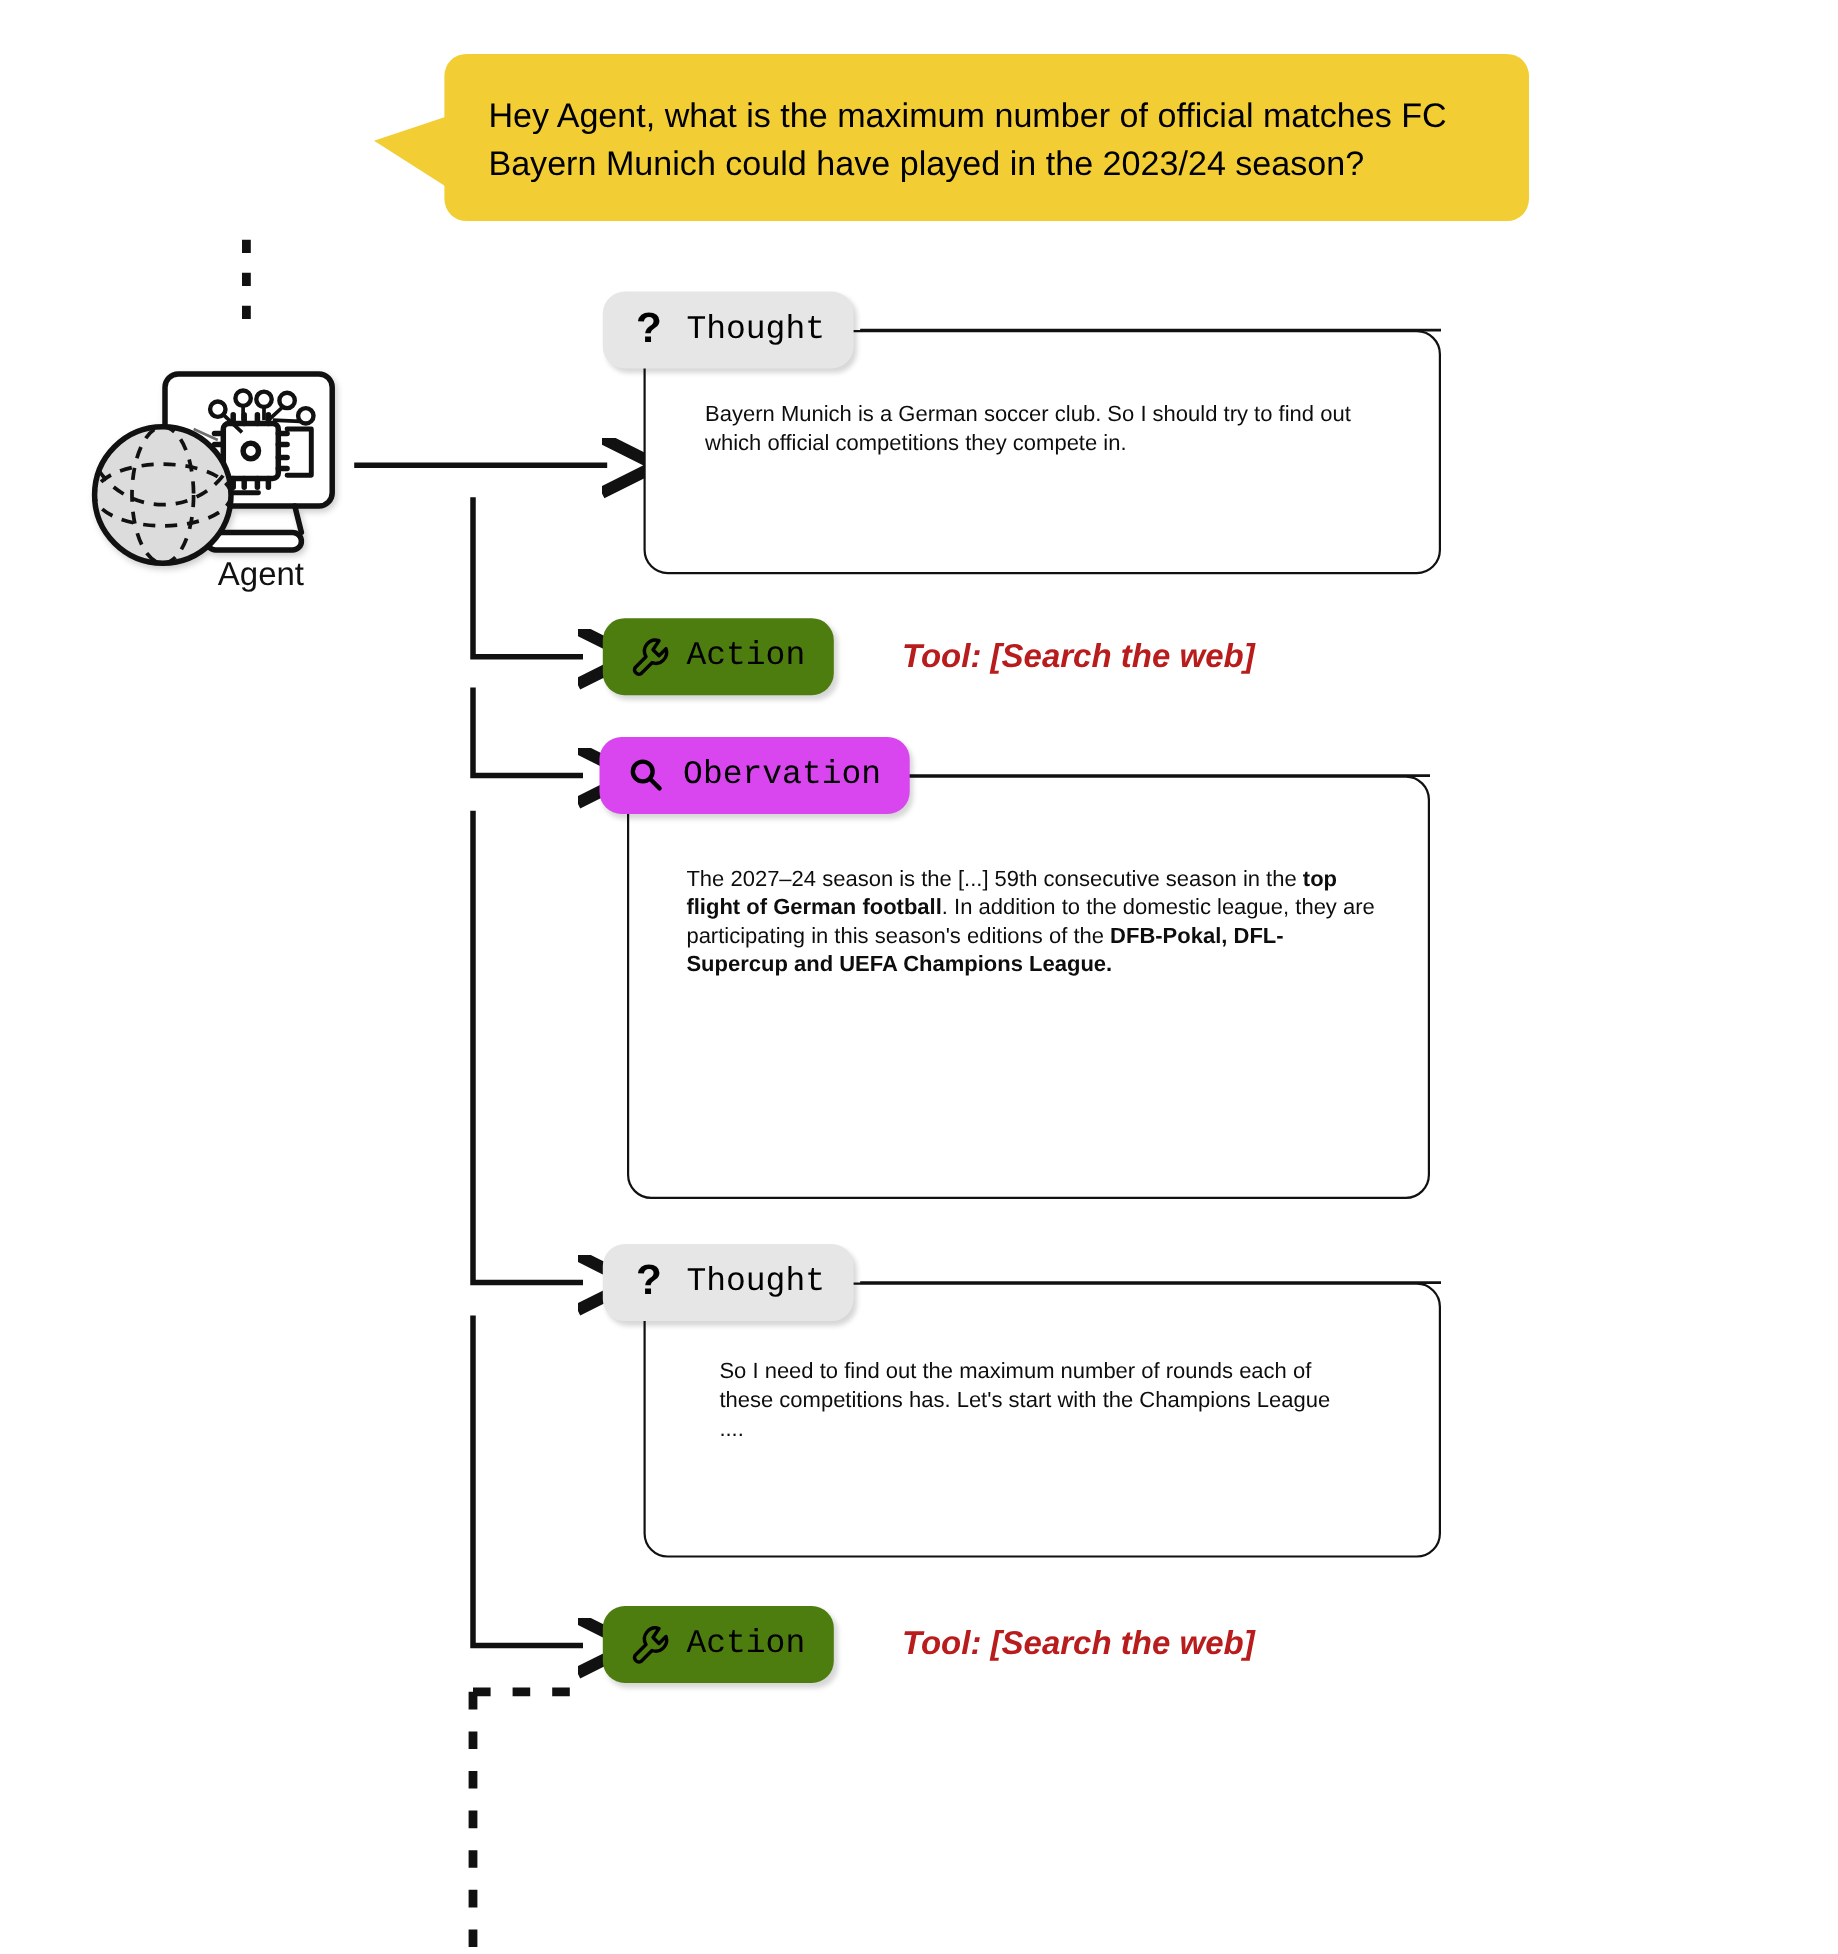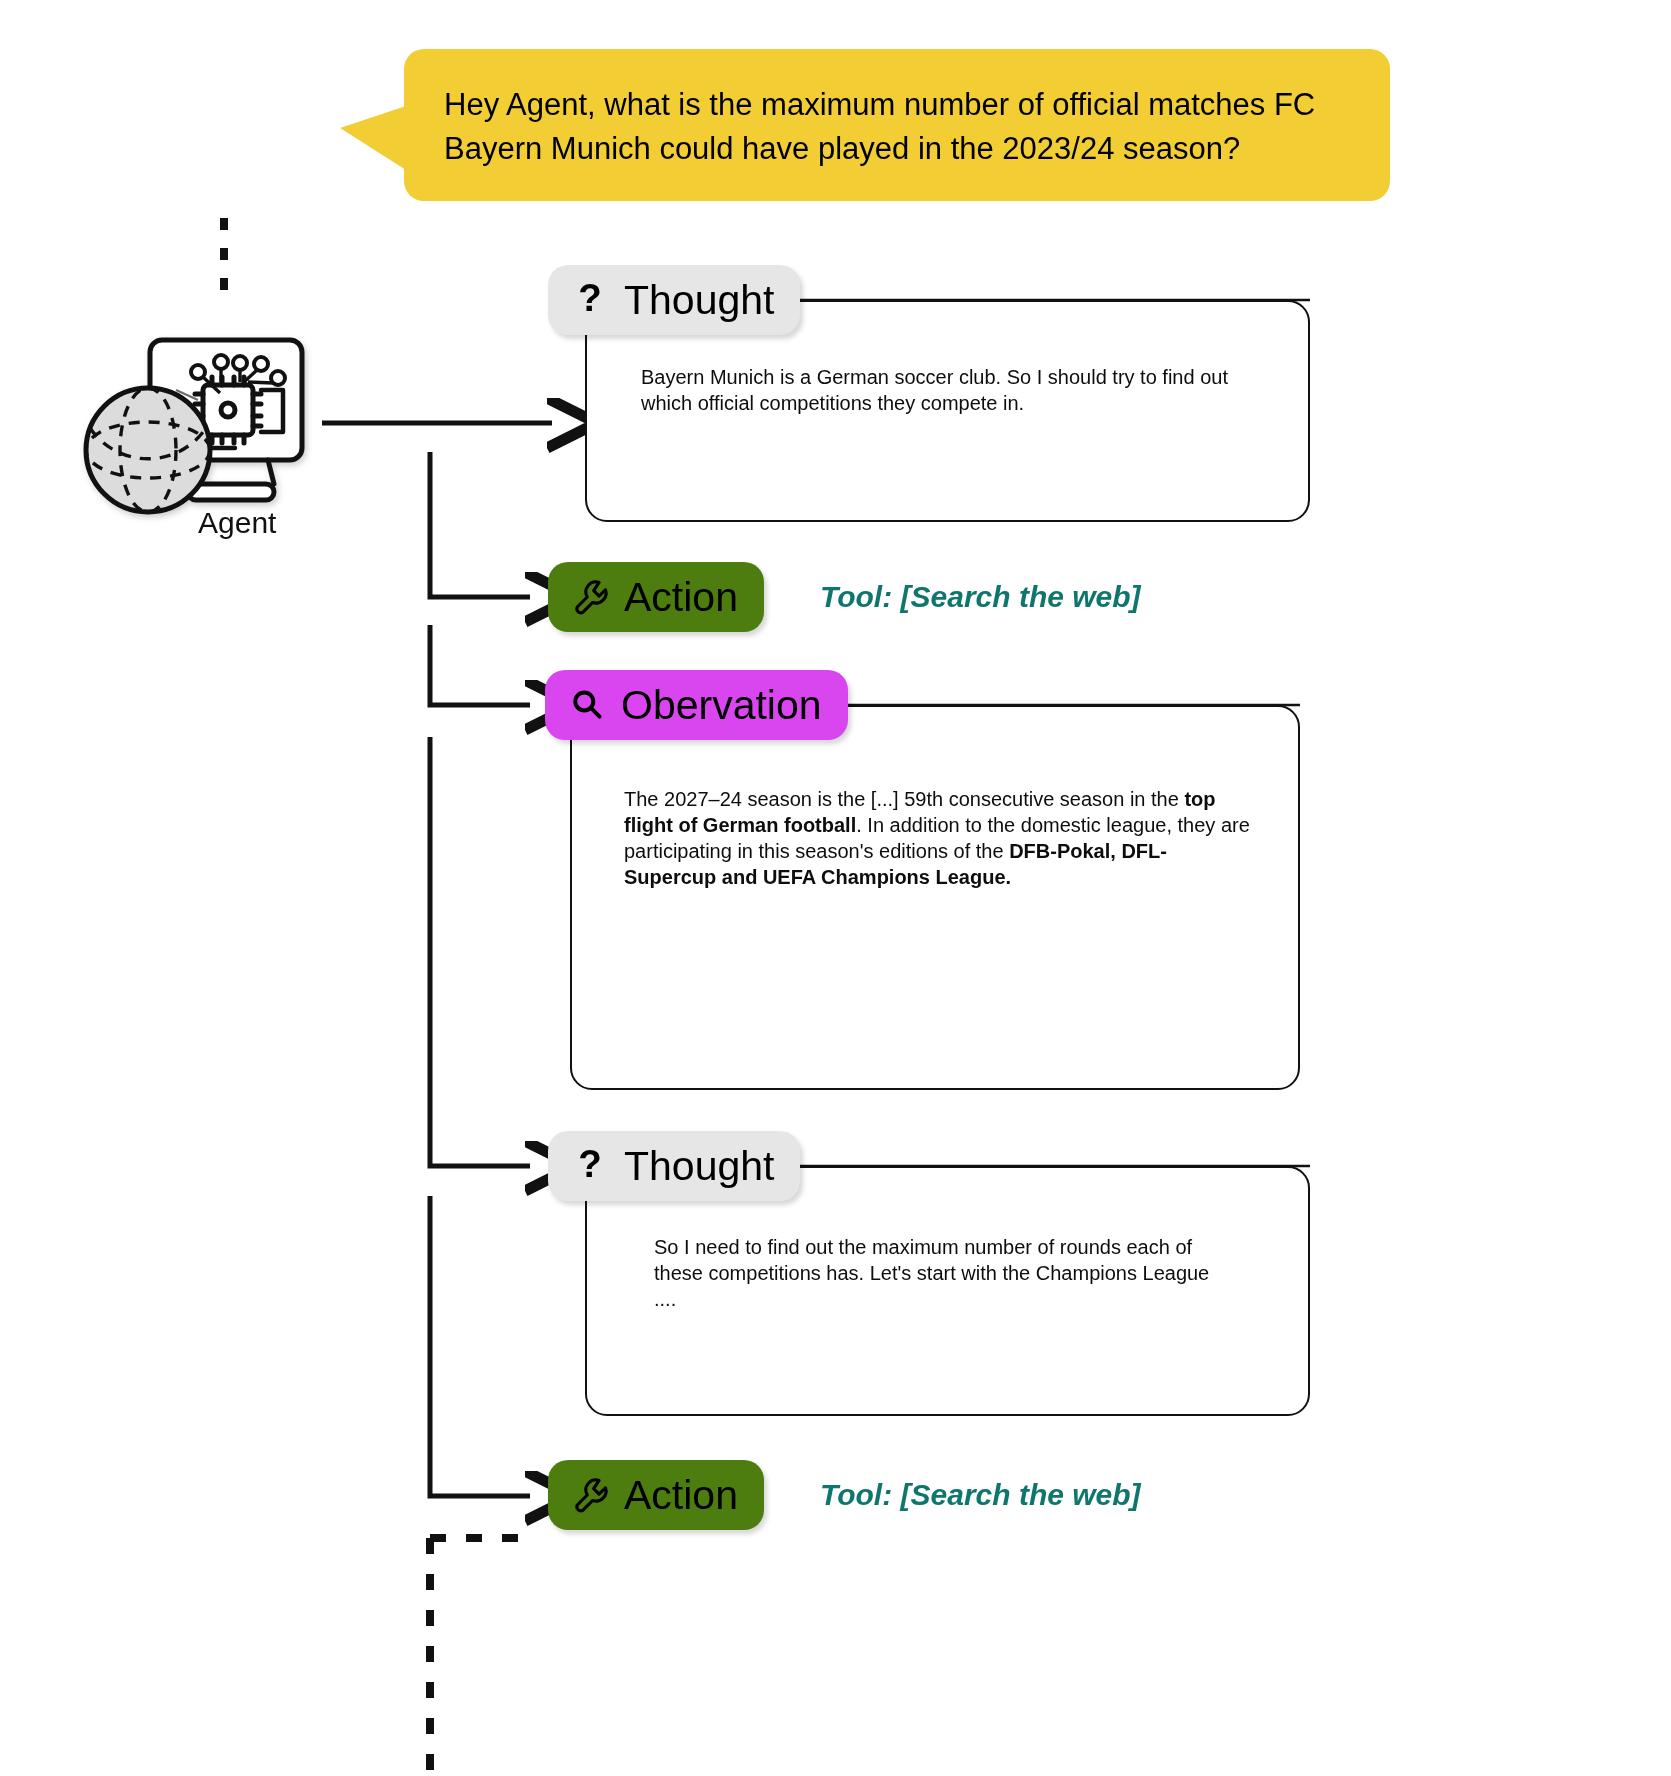--- a/index.html
+++ b/index.html
@@ -118,23 +118,24 @@
   .pill-obs     { background: #d946ef; }
   .pill-icon {
     display: flex;
     align-items: center;
     justify-content: center;
     width: 40px;
     height: 44px;
     flex: 0 0 auto;
   }
   .pill-label {
-    font-size: 41px;
+    font-size: 30px;
     color: #000000;
     white-space: nowrap;
+    font-family: Liberation Mono, monospace;
   }
 
   
   .content-box {
     position: absolute;
     border: 2.5px solid #111111;
     border-radius: 22px;
     box-sizing: border-box;
     background: #ffffff;
     z-index: 2;
@@ -147,21 +148,21 @@
     z-index: 4;
   }
   .content-text b { font-weight: bold; }
 
   
   .tool-label {
     position: absolute;
     font-size: 30px;
     font-weight: bold;
     font-style: italic;
-    color: #0f766e;
+    color: #b91c1c;
     white-space: nowrap;
     z-index: 5;
   }
 </style>
 </head>
 <body>
 
 <div id="stage">
 
   <svg id="wires" viewBox="0 0 1671 1776">

